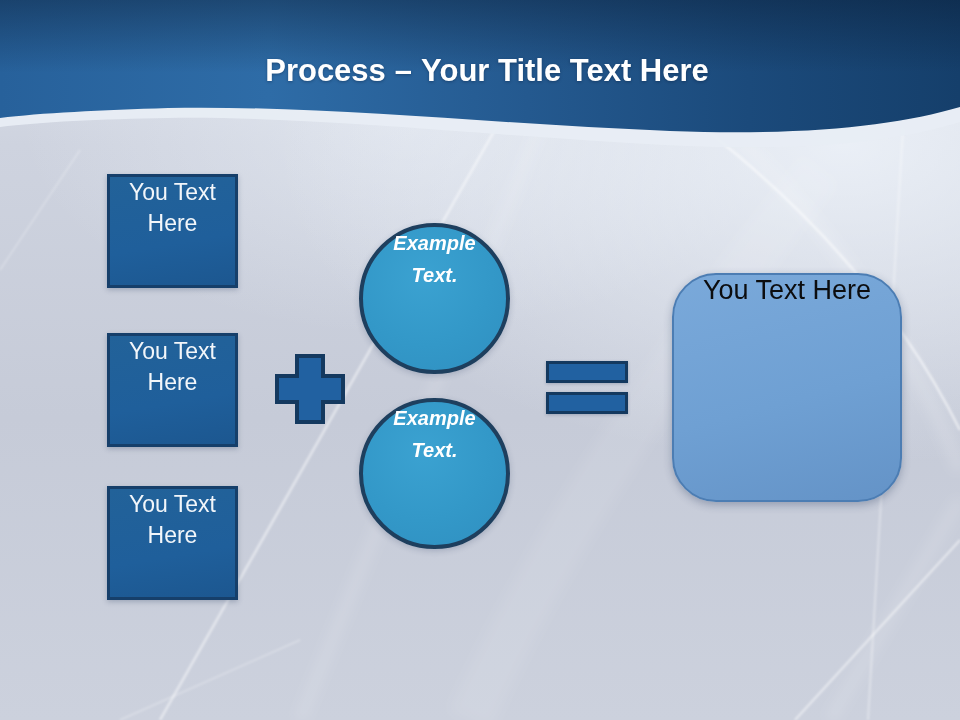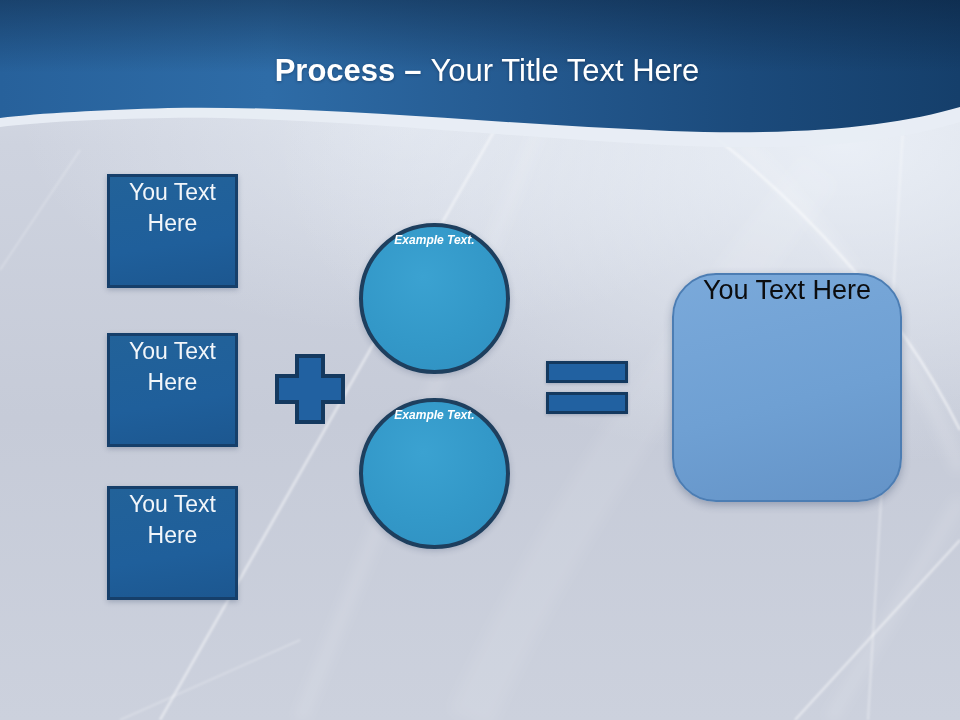--- a/index.html
+++ b/index.html
@@ -17,42 +17,42 @@
   .header-wave{position:absolute;top:0;left:0;z-index:2;pointer-events:none;}
   .slide-title{
     position:absolute;top:53px;left:0;width:960px;z-index:3;
     text-align:center;padding-left:14px;box-sizing:border-box;
     color:#ffffff;font-size:31px;line-height:36px;
     text-shadow:0 1px 3px rgba(0,20,45,.35);
     white-space:nowrap;
   }
   .slide-title .t-bold{font-weight:700;}
   .slide-title .t-dash{font-weight:700;margin:0 9px;}
-  .slide-title .t-rest{font-weight:400;}
+  .slide-title .t-rest{font-weight:700;}
 
   .shape{position:absolute;z-index:4;display:flex;align-items:flex-start;justify-content:center;box-sizing:border-box;text-align:center;}
 
   .sq{
     left:107px;width:131px;height:114px;
     background:linear-gradient(170deg,#226299 0%,#1f5f9b 60%,#1c5790 100%);
     border:3px solid #163f6a;
     color:#f2f6fa;font-size:23px;line-height:31px;
     box-shadow:0 2px 5px rgba(30,50,85,.25);
   }
   .sq-1{top:174px;}
   .sq-2{top:333px;}
   .sq-3{top:486px;}
   .sq .wrap{width:112px;}
 
   .circle{
     left:359px;width:151px;height:151px;border-radius:50%;
     background:radial-gradient(circle at 42% 35%, #3ba2d1 0%, #3398c8 55%, #2f8fc0 100%);
     border:4px solid #1e3f5e;
     color:#ffffff;font-weight:700;font-style:italic;
-    font-size:12px;line-height:27px;
+    font-size:20px;line-height:32px;
     box-shadow:0 2px 6px rgba(30,50,85,.22);
   }
   .circle-1{top:223px;}
   .circle-2{top:398px;}
   .circle .wrap{width:84px;}
 
   .plus-wrap{left:272px;top:351px;width:76px;height:76px;}
   .equals-wrap{
     left:546px;top:361px;width:82px;height:53px;
     flex-direction:column;justify-content:space-between;

